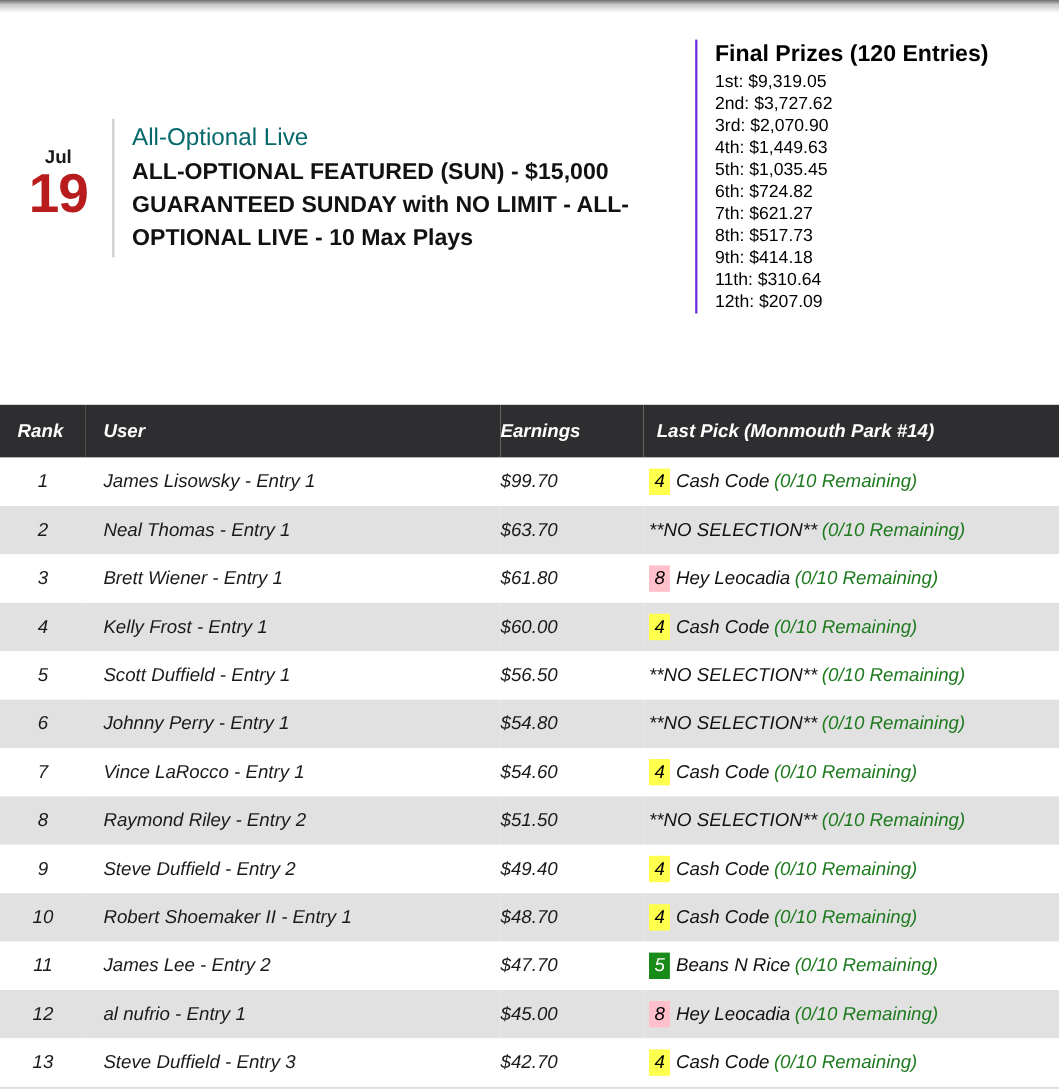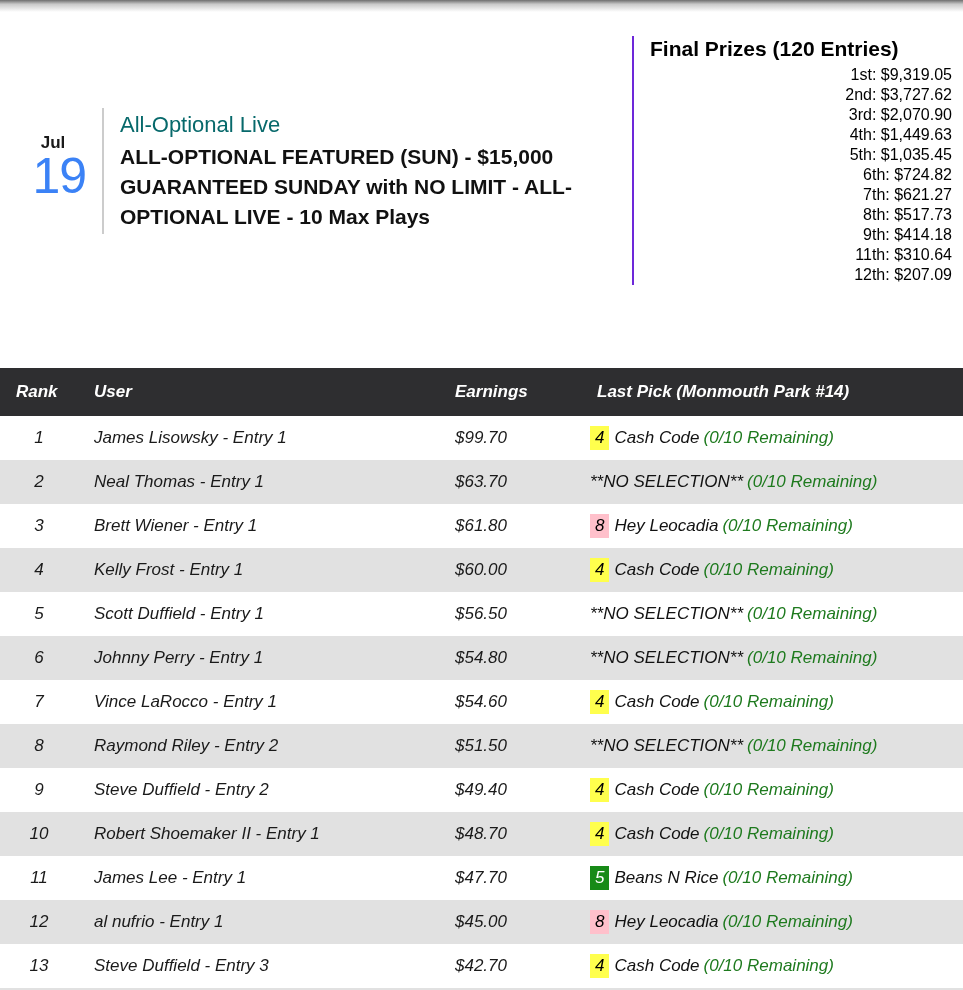--- a/index.html
+++ b/index.html
@@ -12,29 +12,29 @@
   }
 
   
   .top-shadow { height: 12px; background: linear-gradient(to bottom, #6f6f6f 0%, #c9c9c9 35%, #ffffff 100%); }
 
   .header-area { position: relative; height: 356px; }
 
   .event-block { position: absolute; left: 20px; top: 100px; display: flex; }
   .date-block { width: 66px; text-align: center; padding-top: 22px; flex: none; }
   .date-month { font-size: 17px; font-weight: bold; line-height: 1; color: #1a1a1a; }
-  .date-day { font-size: 50px; font-weight: normal; line-height: 1.0; color: #3b82f6; letter-spacing: -1px; text-align: right; }
+  .date-day { font-size: 50px; font-weight: bold; line-height: 1.0; color: #b91c1c; letter-spacing: -1px; }
   .event-divider { width: 2px; background: #cccccc; height: 126px; margin: -4px 0 0 16px; flex: none; }
   .event-text { margin-left: 16px; width: 510px; }
   .event-category { font-size: 22px; line-height: 26px; color: #07696b; }
   .event-title { font-size: 21px; font-weight: bold; line-height: 30px; color: #111111; margin: 4px 0 0 0; }
 
   .prizes-block { position: absolute; left: 632px; top: 24px; border-left: 2px solid #6d28d9; padding-left: 16px; width: 320px; }
   .prizes-title { font-size: 21px; font-weight: bold; line-height: 26px; color: #000000; margin: 0 0 3px 0; }
-  .prize-item { font-size: 16px; line-height: 20px; color: #000000; text-align: right; }
+  .prize-item { font-size: 16px; line-height: 20px; color: #000000; }
 
   table.leaderboard { width: 100%; border-collapse: collapse; table-layout: fixed; font-style: italic; }
   thead th {
     background: #2e2e30; color: #ffffff; font-size: 17px; font-weight: bold;
     text-align: left; height: 48px; padding: 0; vertical-align: middle;
   }
   th.col-rank { width: 78px; padding-left: 16px; }
   th.col-user { width: 377px; padding-left: 16px; }
   th.col-earnings { width: 130px; }
   th.col-pick { padding-left: 12px; }
@@ -156,21 +156,21 @@
         <td class="cell-pick"><span class="badge" style="background: rgb(255, 255, 77); color: rgb(0, 0, 0);">4</span><span class="pick-name">Cash Code</span><span class="pick-remaining">(0/10 Remaining)</span></td>
       </tr>
       <tr>
         <td class="cell-rank">10</td>
         <td class="cell-user">Robert Shoemaker II - Entry 1</td>
         <td class="cell-earnings">$48.70</td>
         <td class="cell-pick"><span class="badge" style="background: rgb(255, 255, 77); color: rgb(0, 0, 0);">4</span><span class="pick-name">Cash Code</span><span class="pick-remaining">(0/10 Remaining)</span></td>
       </tr>
       <tr>
         <td class="cell-rank">11</td>
-        <td class="cell-user">James Lee - Entry 1</td>
+        <td class="cell-user">James Lee - Entry 2</td>
         <td class="cell-earnings">$47.70</td>
         <td class="cell-pick"><span class="badge" style="background: rgb(23, 138, 23); color: rgb(255, 255, 255);">5</span><span class="pick-name">Beans N Rice</span><span class="pick-remaining">(0/10 Remaining)</span></td>
       </tr>
       <tr>
         <td class="cell-rank">12</td>
         <td class="cell-user">al nufrio - Entry 1</td>
         <td class="cell-earnings">$45.00</td>
         <td class="cell-pick"><span class="badge" style="background: rgb(255, 192, 203); color: rgb(0, 0, 0);">8</span><span class="pick-name">Hey Leocadia</span><span class="pick-remaining">(0/10 Remaining)</span></td>
       </tr>
       <tr>

